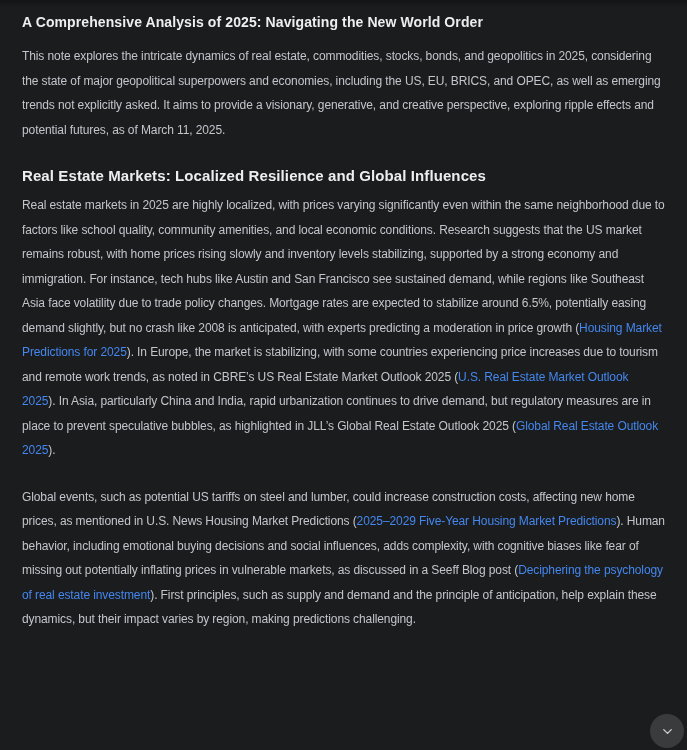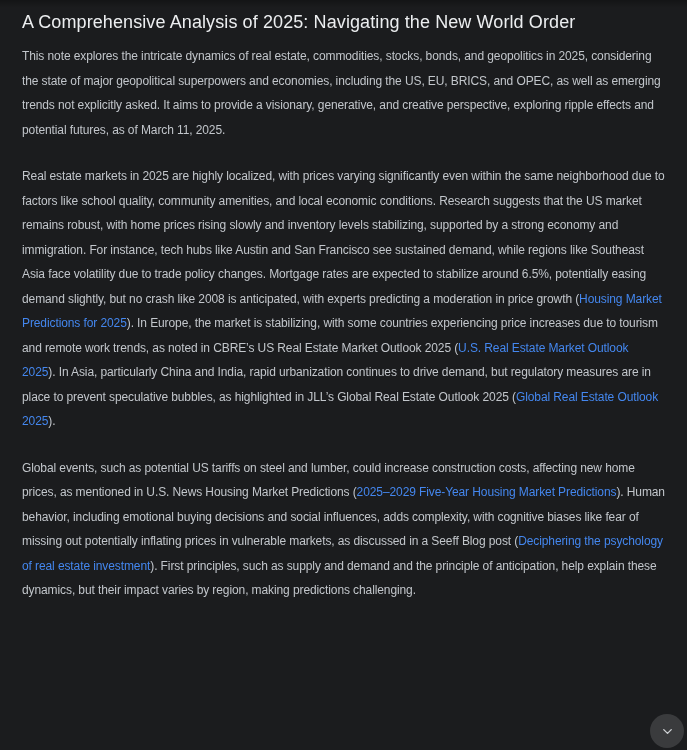--- a/index.html
+++ b/index.html
@@ -18,23 +18,23 @@
     overflow: hidden;
     position: relative;
     background: var(--background);
     font-family: "Liberation Sans", "DejaVu Sans", sans-serif;
     -webkit-font-smoothing: antialiased;
   }
   .doc {
     padding: 10px 22px 0 22px;
   }
   h1.title {
-    font-size: 18px;
+    font-size: 14px;
     line-height: 24px;
-    font-weight: 400;
+    font-weight: 700;
     color: var(--heading-text);
     margin: 0 0 10px 0;
     letter-spacing: 0.1px;
   }
   h2.section-heading {
     font-size: 15px;
     line-height: 24px;
     font-weight: 700;
     color: var(--heading-text);
     margin: 0 0 5px 0;
@@ -79,20 +79,21 @@
   .scroll-btn svg { display: block; }
 </style>
 </head>
 <body>
 
 <main class="doc">
   <h1 class="title">A Comprehensive Analysis of 2025: Navigating the New World Order</h1>
 
   <p class="para"><span>This note explores the intricate dynamics of real estate, commodities, stocks, bonds, and geopolitics in 2025, considering the state of major geopolitical superpowers and economies, including the US, EU, BRICS, and OPEC, as well as emerging trends not explicitly asked. It aims to provide a visionary, generative, and creative perspective, exploring ripple effects and potential futures, as of March 11, 2025.</span></p>
 
+  <h2 class="section-heading">Real Estate Markets: Localized Resilience and Global Influences</h2>
 
   <p class="para"><span>Real estate markets in 2025 are highly localized, with prices varying significantly even within the same neighborhood due to factors like school quality, community amenities, and local economic conditions. Research suggests that the US market remains robust, with home prices rising slowly and inventory levels stabilizing, supported by a strong economy and immigration. For instance, tech hubs like Austin and San Francisco see sustained demand, while regions like Southeast Asia face volatility due to trade policy changes. Mortgage rates are expected to stabilize around 6.5%, potentially easing demand slightly, but no crash like 2008 is anticipated, with experts predicting a moderation in price growth (</span><a class="link" href="#">Housing Market Predictions for 2025</a><span>). In Europe, the market is stabilizing, with some countries experiencing price increases due to tourism and remote work trends, as noted in CBRE’s US Real Estate Market Outlook 2025 (</span><a class="link" href="#">U.S. Real Estate Market Outlook 2025</a><span>). In Asia, particularly China and India, rapid urbanization continues to drive demand, but regulatory measures are in place to prevent speculative bubbles, as highlighted in JLL’s Global Real Estate Outlook 2025 (</span><a class="link" href="#">Global Real Estate Outlook 2025</a><span>).</span></p>
 
   <p class="para"><span>Global events, such as potential US tariffs on steel and lumber, could increase construction costs, affecting new home prices, as mentioned in U.S. News Housing Market Predictions (</span><a class="link" href="#">2025–2029 Five-Year Housing Market Predictions</a><span>). Human behavior, including emotional buying decisions and social influences, adds complexity, with cognitive biases like fear of missing out potentially inflating prices in vulnerable markets, as discussed in a Seeff Blog post (</span><a class="link" href="#">Deciphering the psychology of real estate investment</a><span>). First principles, such as supply and demand and the principle of anticipation, help explain these dynamics, but their impact varies by region, making predictions challenging.</span></p>
 </main>
 
 <div class="top-fade"></div>
 
 <button class="scroll-btn" aria-label="Scroll to bottom">
   <svg width="15" height="15" viewBox="0 0 24 24" fill="none" stroke="currentColor" stroke-width="2.2" stroke-linecap="round" stroke-linejoin="round">

